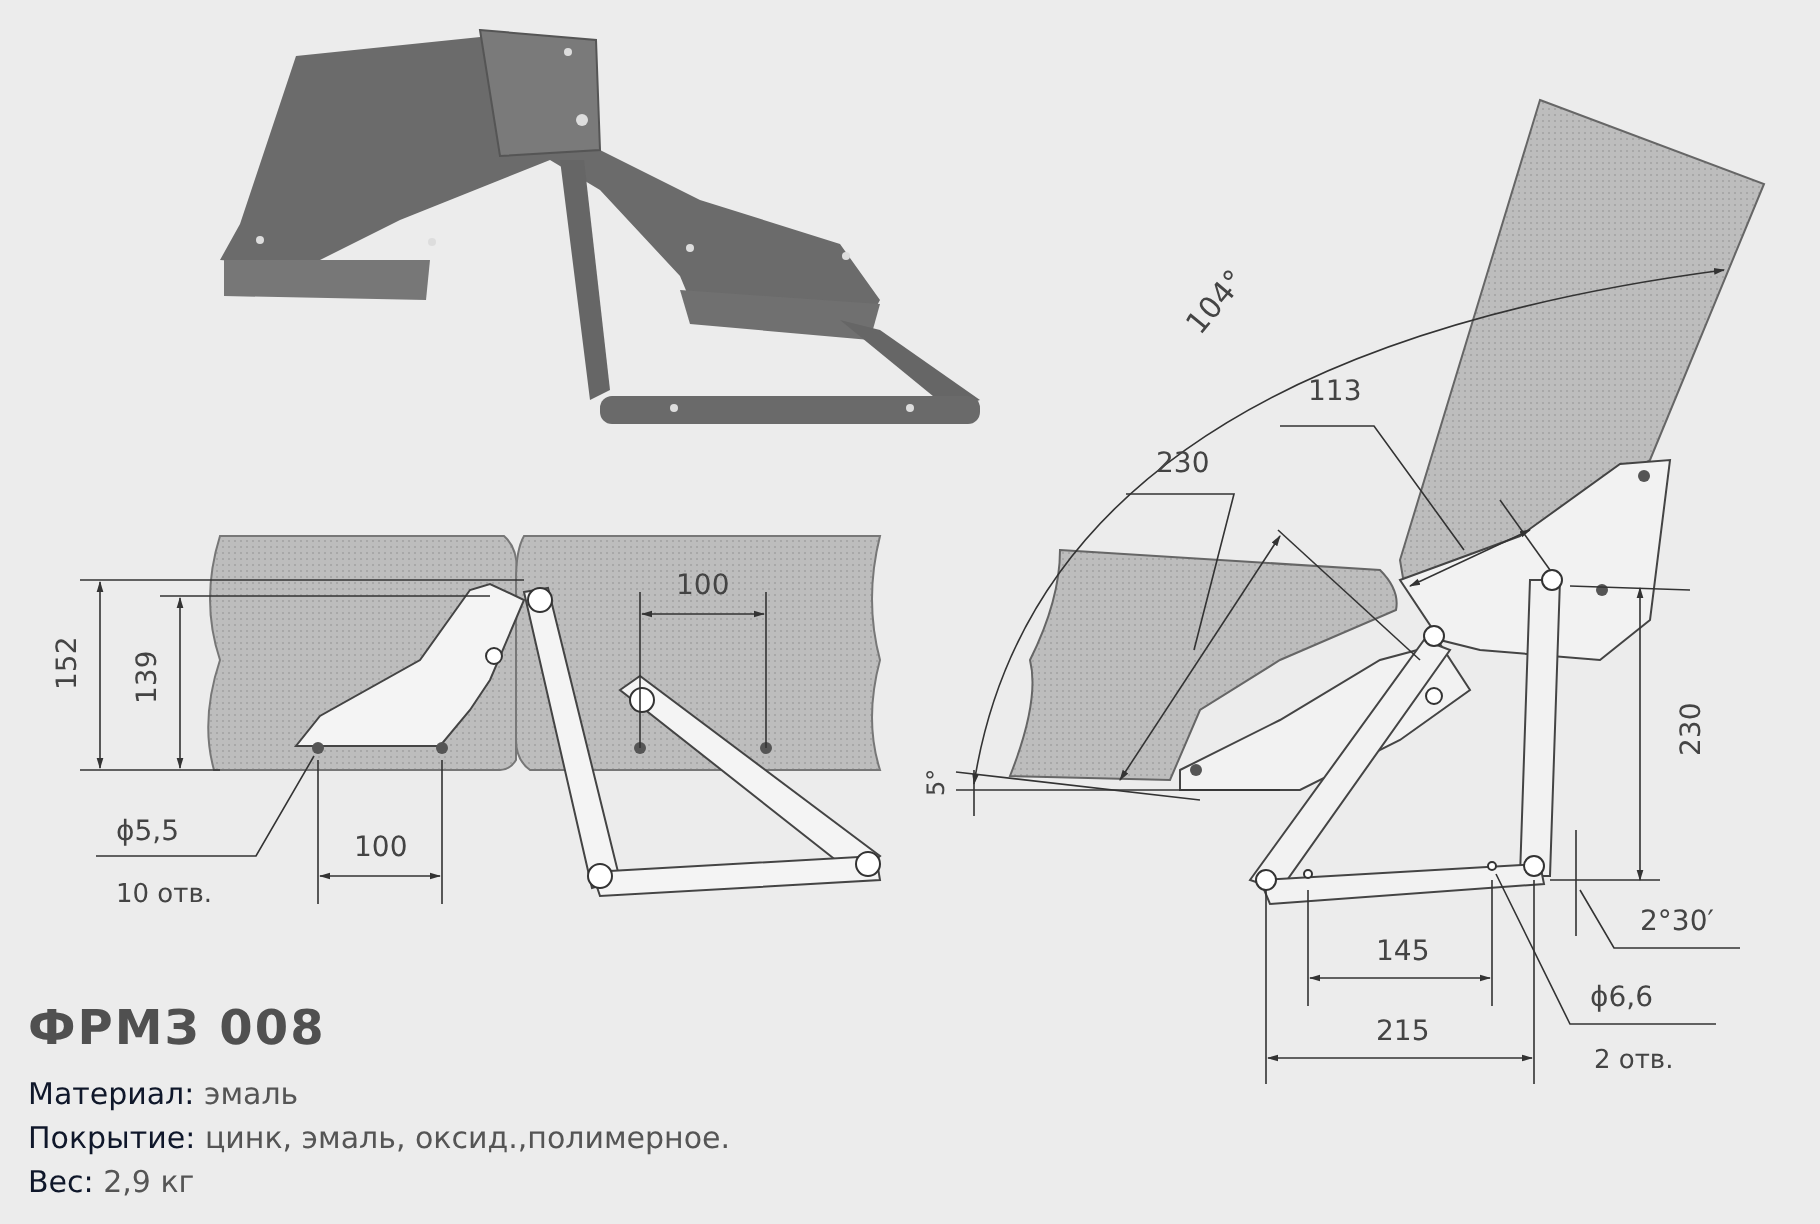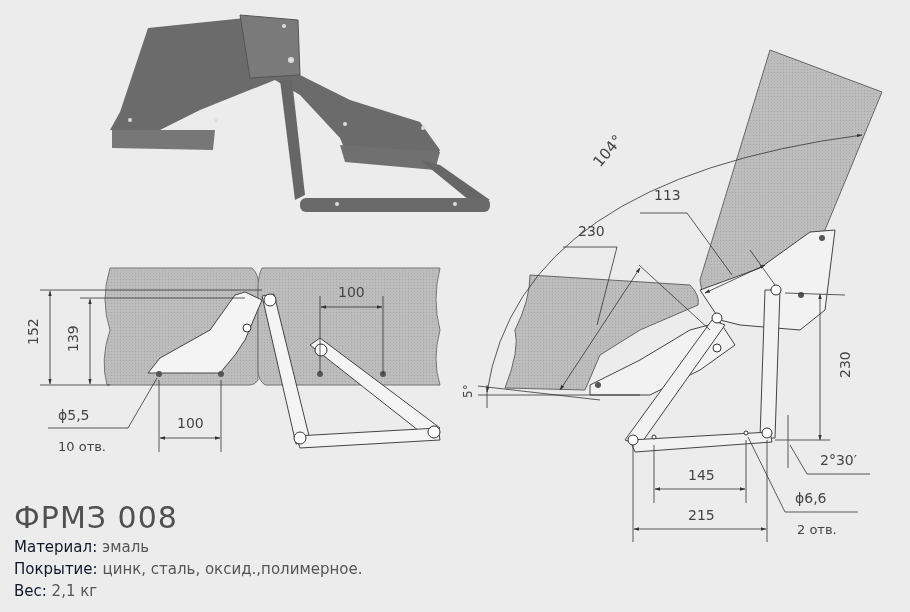--- a/index.html
+++ b/index.html
@@ -1,21 +1,21 @@
 <!DOCTYPE html>
 <html><head>
 <meta charset="utf-8">
 <style>
   html, body { margin:0; padding:0; }
   body { width:910px; height:612px; background:#ececec; position:relative; overflow:hidden;
          font-family:"DejaVu Sans", sans-serif; color:#555; }
   .canvas { position:absolute; left:0; top:0; width:910px; height:612px; }
   svg text { font-family:"DejaVu Sans", sans-serif; fill:#444; }
   .title { position:absolute; left:14px; top:500px; font-family:"DejaVu Sans", sans-serif;
-           font-weight:normal; font-size:30px; color:#505050; letter-spacing:1px; }
+           font-weight:bold; font-size:24px; color:#505050; letter-spacing:1px; }
   .spec { position:absolute; left:14px; font-family:"DejaVu Sans", sans-serif; font-size:15px; color:#555; }
   .spec .k { color:#0f172a; }
 </style>
 </head>
 <body>
 
 <svg class="canvas" viewBox="0 0 910 612" width="910" height="612">
   <defs>
     <pattern id="dots" width="3" height="3" patternUnits="userSpaceOnUse">
       <rect width="3" height="3" fill="#bdbdbd"></rect>
@@ -143,17 +143,17 @@
     <text x="795" y="503" font-size="14">ϕ6,6</text>
     <text x="797" y="534" font-size="13">2 отв.</text>
   </g>
 </svg>
 
 <div class="title">ФРМЗ 008</div>
 <div class="spec" style="top:538px">
   <span class="k">Материал:</span> <span>эмаль</span>
 </div>
 <div class="spec" style="top:560px">
-  <span class="k">Покрытие:</span> <span>цинк, сталь, оксид.,полимерное.</span>
+  <span class="k">Покрытие:</span> <span>цинк, эмаль, оксид.,полимерное.</span>
 </div>
 <div class="spec" style="top:582px">
-  <span class="k">Вес:</span> <span>2,1 кг</span>
+  <span class="k">Вес:</span> <span>2,9 кг</span>
 </div>
 
 </body></html>

